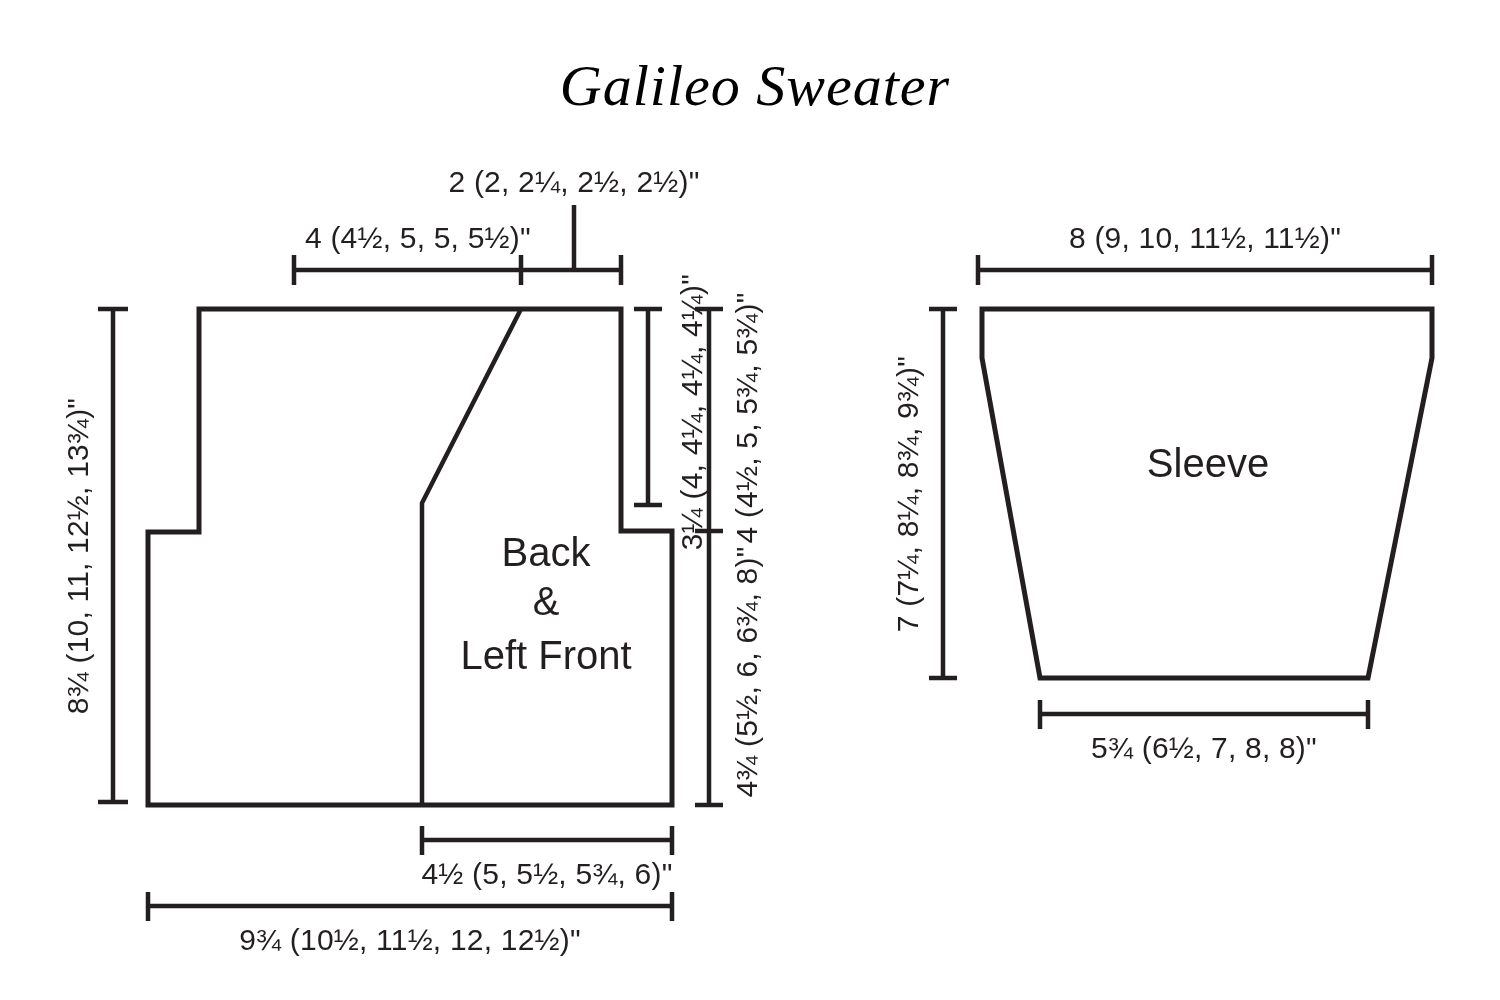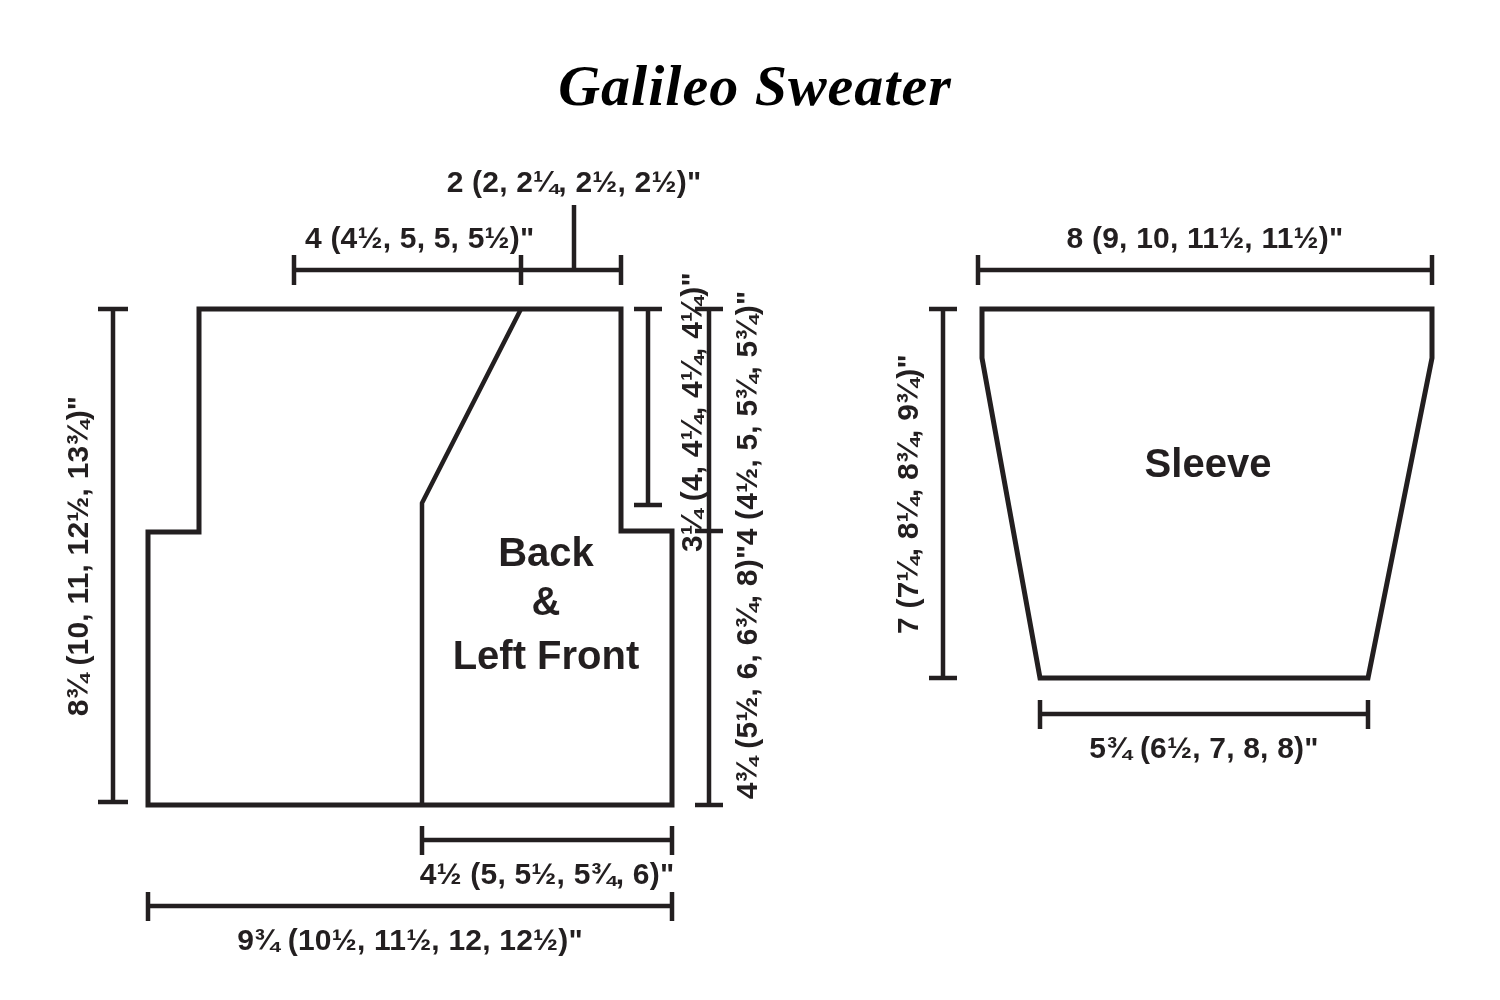--- a/index.html
+++ b/index.html
@@ -11,21 +11,20 @@
     width: 1500px;
     height: 1000px;
     font-family: "Liberation Sans", sans-serif;
     color: #231f20;
     overflow: hidden;
   }
   #schematic-root {
     position: relative;
     width: 1500px;
     height: 1000px;
-    font-weight: bold;
   }
   svg#schematic {
     display: block;
     width: 1500px;
     height: 1000px;
   }
   .piece-outline {
     fill: #ffffff;
     stroke: #231f20;
     stroke-width: 5;

